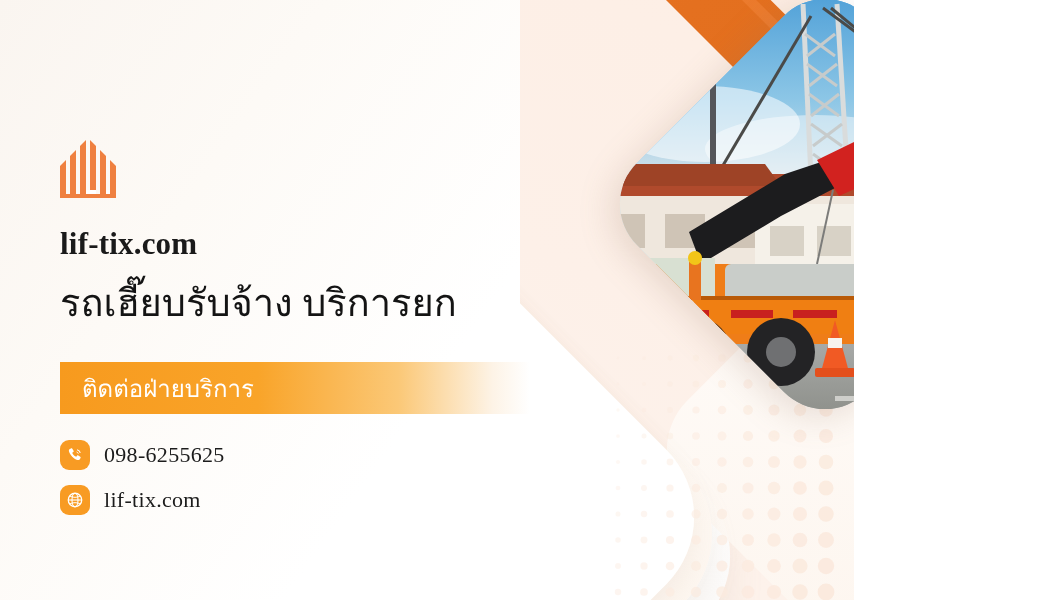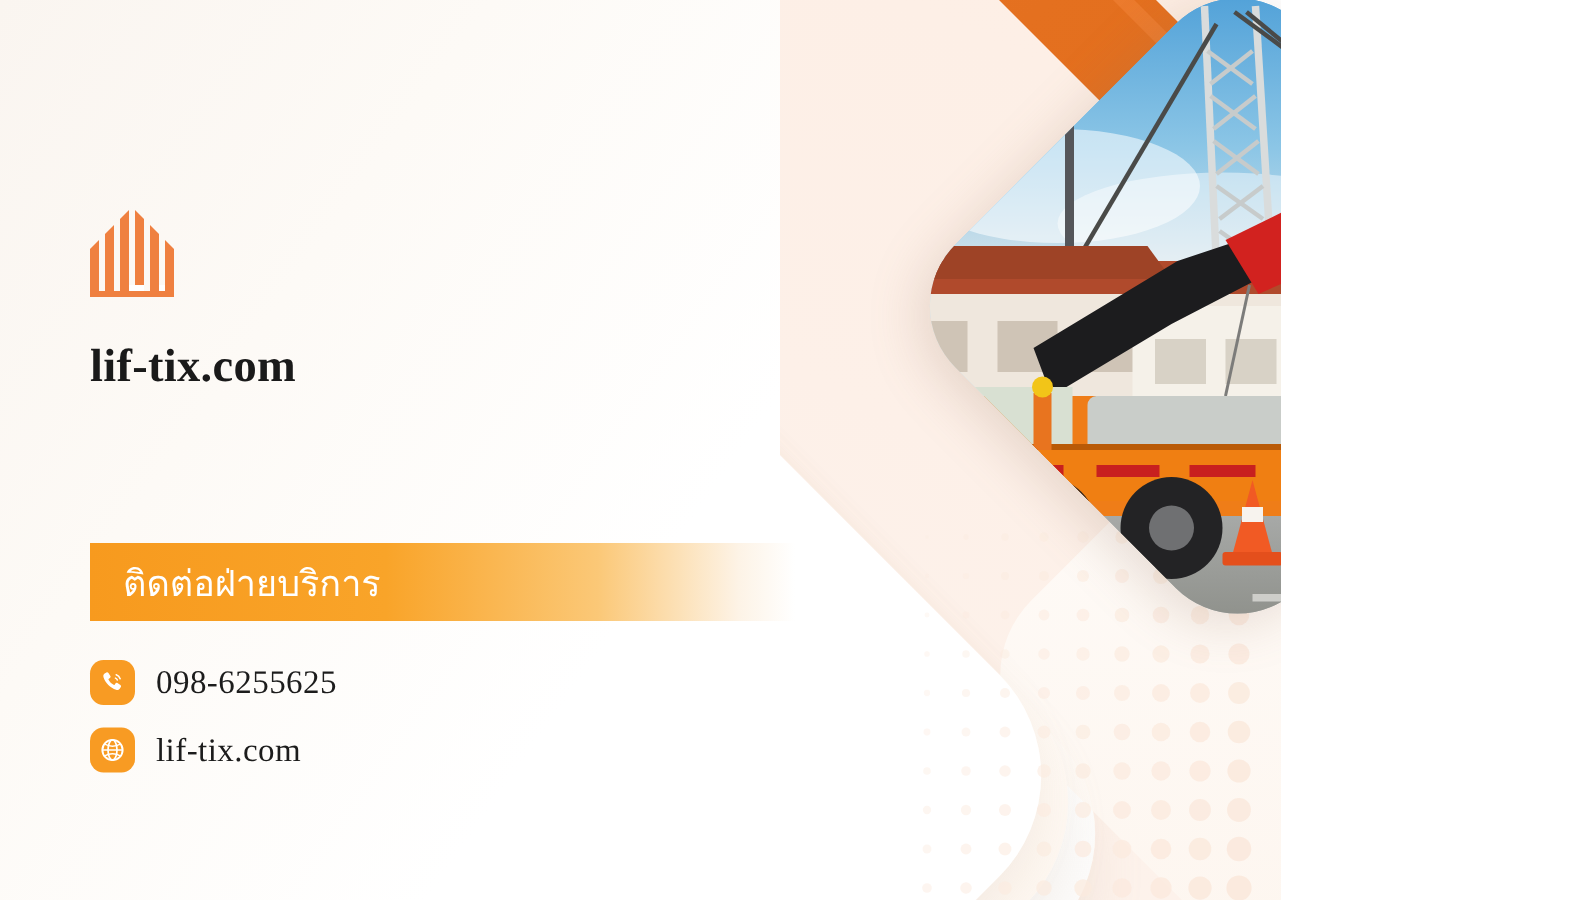--- a/index.html
+++ b/index.html
@@ -486,20 +486,21 @@
           <path d="M50 22 L56 28 L56 58 L50 58 Z"></path>
         </g>
         <rect x="26" y="52" width="10" height="6" fill="#ffffff"></rect>
         <rect x="46" y="52" width="4" height="6" fill="#ffffff"></rect>
         <rect x="0" y="56" width="56" height="4" fill="#ef8040"></rect>
       </svg>
     </div>
 
     <div class="brand">lif-tix.com</div>
 
+    <div class="headline">รถเฮี๊ยบรับจ้าง บริการยก</div>
 
     <div class="cta-bar">
       <span class="cta-text">ติดต่อฝ่ายบริการ</span>
     </div>
 
     <div class="contact-list">
 
       <div class="contact-row">
         <span class="badge">
           <svg width="18" height="18" viewBox="0 0 24 24" aria-hidden="true">

